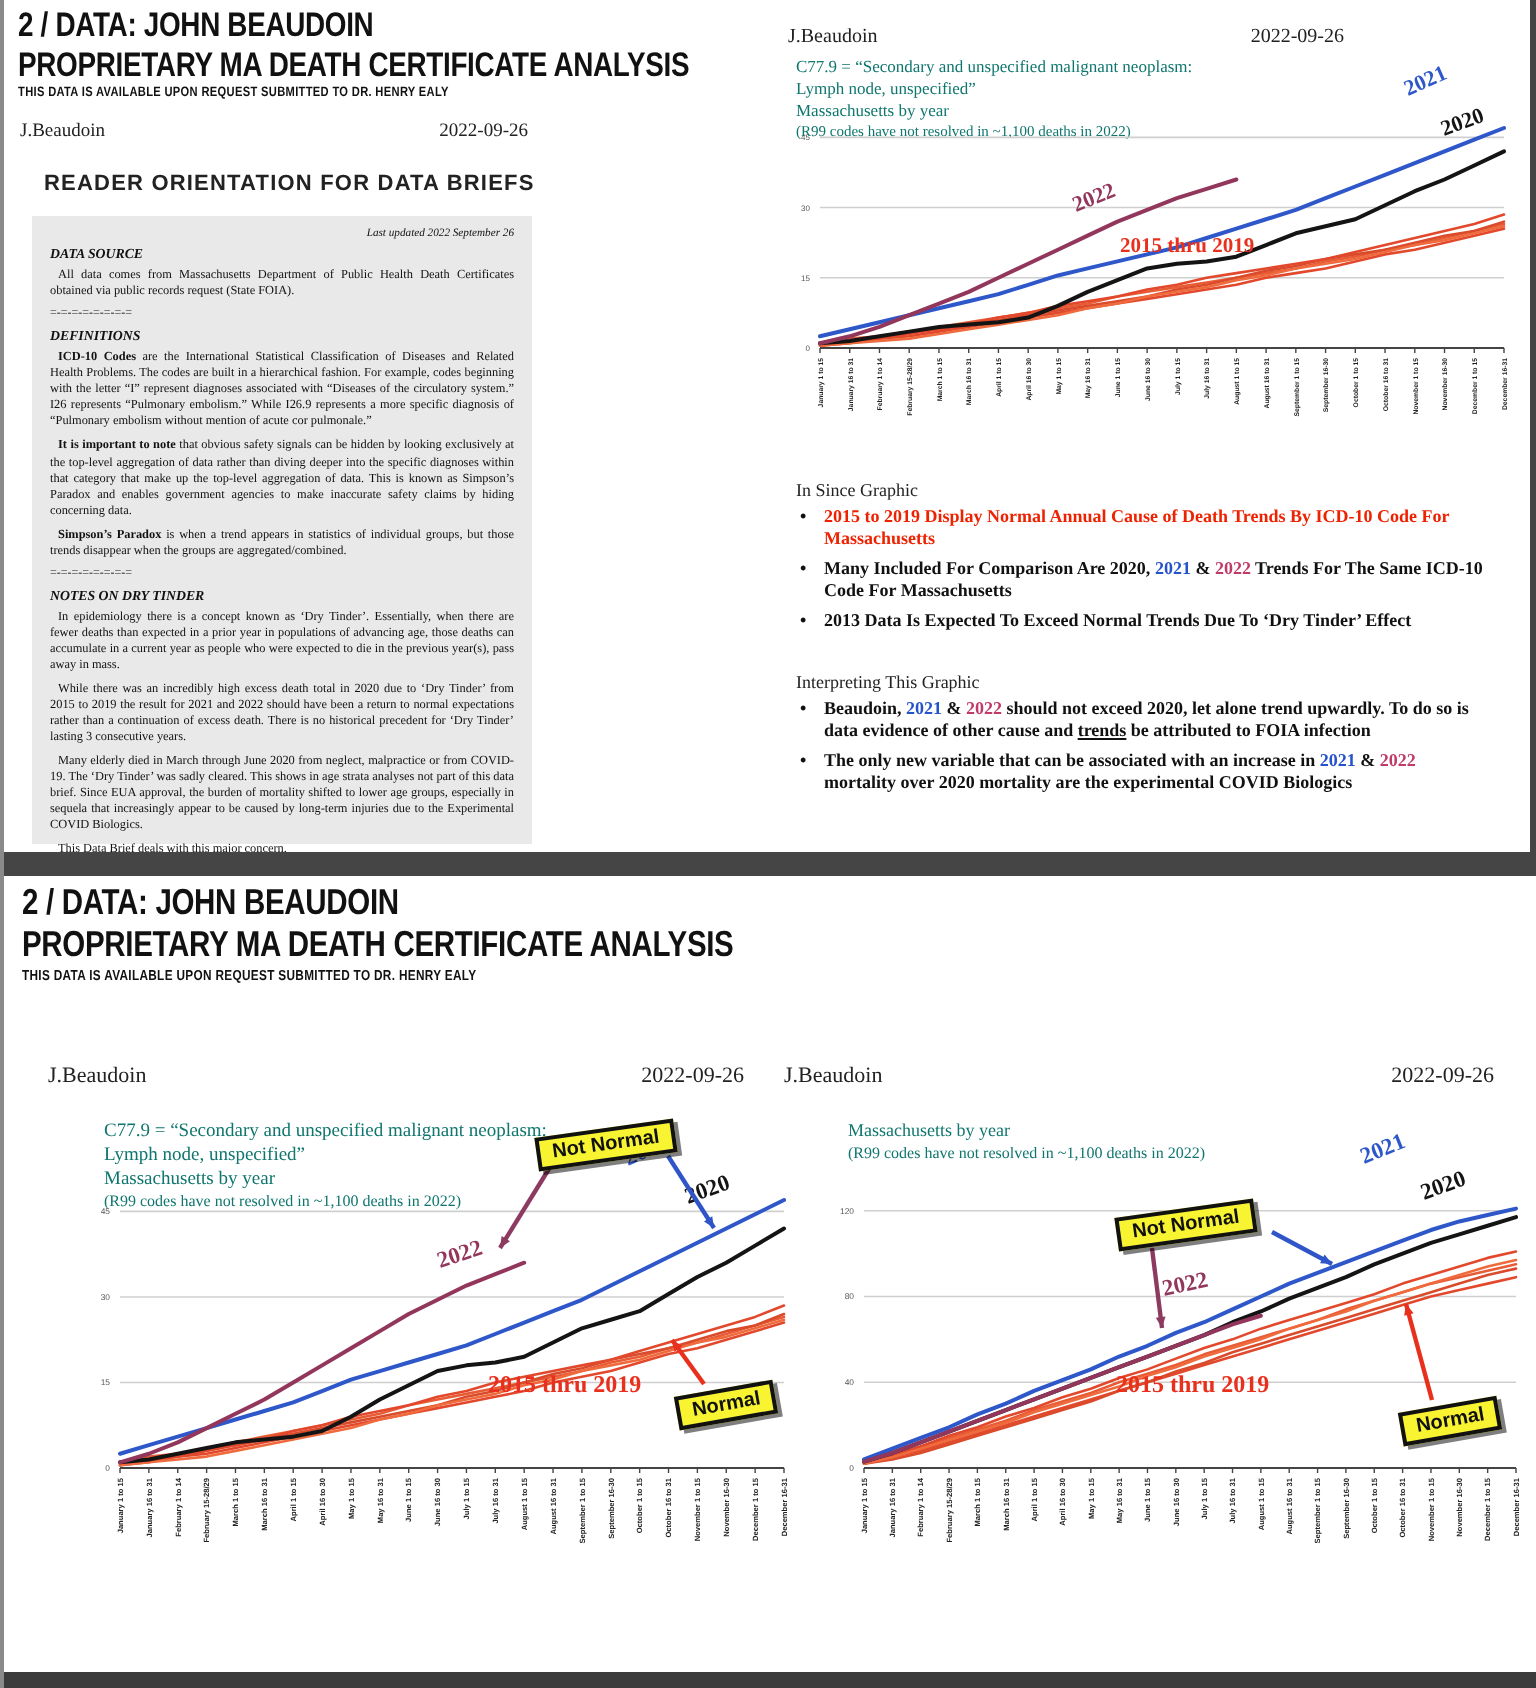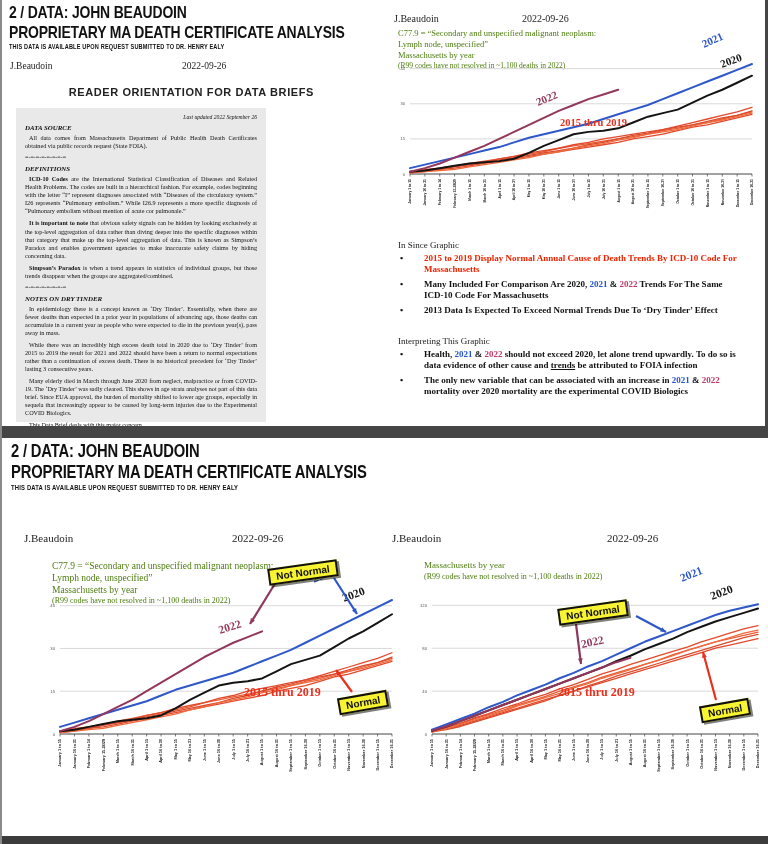--- a/index.html
+++ b/index.html
@@ -7,39 +7,39 @@
           font-family:"Liberation Serif",serif;border-left:2px solid #8a8a8a;box-sizing:border-box;}
   .abs{position:absolute;}
   
   .hdr-line{font-family:"Liberation Sans",sans-serif;font-weight:700;color:#111;
             transform:scaleX(.82);transform-origin:0 50%;white-space:nowrap;letter-spacing:-.2px;}
   .h1a{font-size:17px;line-height:1.18;}
   .h1sub{font-size:6.8px;letter-spacing:.2px;}
   .h2a{font-size:18px;line-height:1.18;}
   .h2sub{font-size:7.2px;letter-spacing:.2px;}
   .byline{font-size:9.5px;color:#222;}
-  .byline.r{}
+  .byline.r{text-align:right;}
   
   .ro-heading{font-family:"Liberation Sans",sans-serif;font-weight:700;font-size:11px;
-              letter-spacing:.6px;color:#222;text-align:right;}
+              letter-spacing:.6px;color:#222;text-align:left;}
   .ro-box{background:#e9e9e9;padding:6px 9px;box-sizing:border-box;font-size:6.2px;line-height:1.3;color:#111;}
   .ro-updated{font-style:italic;text-align:right;font-size:5.6px;margin-bottom:3px;}
   .ro-h{font-weight:700;font-style:italic;font-size:6.9px;margin:3px 0 1px 0;}
   .ro-div{font-size:6px;margin:2px 0;}
   .ro-p{margin:0 0 4px 0;text-indent:4px;text-align:justify;}
   .ro-p .b{font-weight:700;}
   
   .gn-label{font-size:9px;color:#222;}
   .bullet-item{display:flex;margin:0 0 4px 0;font-weight:700;font-size:9px;line-height:1.22;color:#111;}
   .bullet-item .dot{width:12px;flex:0 0 12px;}
-  .bullet-item .bt{flex:1;margin-left:12px;}
+  .bullet-item .bt{flex:1;}
   
   .chart{position:absolute;}
   .chart svg{position:absolute;left:0;top:0;}
-  .ct{position:absolute;color:#4d7c0f;}
+  .ct{position:absolute;color:#0f766e;}
   .ct .ln{line-height:1.28;}
   .badge{position:absolute;background:#f8f431;border:2px solid #111;color:#111;
          font-family:"Liberation Sans",sans-serif;font-weight:700;font-size:10px;
          padding:1px 6px;white-space:nowrap;box-shadow:2px 2px 0 rgba(0,0,0,.5);}
   
   .bar{background:#454545;}
 </style>
 </head>
 <body>
 
@@ -166,21 +166,21 @@
       </div>
       <div class="bullet-item">
         <span class="dot">•</span>
         <span class="bt"><span>2013 Data Is Expected To Exceed Normal Trends Due To ‘Dry Tinder’ Effect</span></span>
       </div>
     </div>
   <div class="abs gn-label" style="left:396px;top:336px;">Interpreting This Graphic</div>
   <div class="abs" id="interp-list" style="left:398px;top:349px;width:344px;">
       <div class="bullet-item">
         <span class="dot">•</span>
-        <span class="bt"><span>Health, </span><span style="color: rgb(36, 83, 204);">2021</span><span> &amp; </span><span style="color: rgb(192, 58, 106);">2022</span><span> should not exceed 2020, let alone trend upwardly. To do so is data evidence of other cause and </span><span style="text-decoration: underline;">trends</span><span> be attributed to FOIA infection</span></span>
+        <span class="bt"><span>Beaudoin, </span><span style="color: rgb(36, 83, 204);">2021</span><span> &amp; </span><span style="color: rgb(192, 58, 106);">2022</span><span> should not exceed 2020, let alone trend upwardly. To do so is data evidence of other cause and </span><span style="text-decoration: underline;">trends</span><span> be attributed to FOIA infection</span></span>
       </div>
       <div class="bullet-item">
         <span class="dot">•</span>
         <span class="bt"><span>The only new variable that can be associated with an increase in </span><span style="color: rgb(36, 83, 204);">2021</span><span> &amp; </span><span style="color: rgb(192, 58, 106);">2022</span><span> mortality over 2020 mortality are the experimental COVID Biologics</span></span>
       </div>
     </div>
 
   <div class="abs bar" style="left:763px;top:0;width:3px;height:427px;"></div>
 
   <div class="abs bar" style="left:0;top:426px;width:768px;height:12px;"></div>

